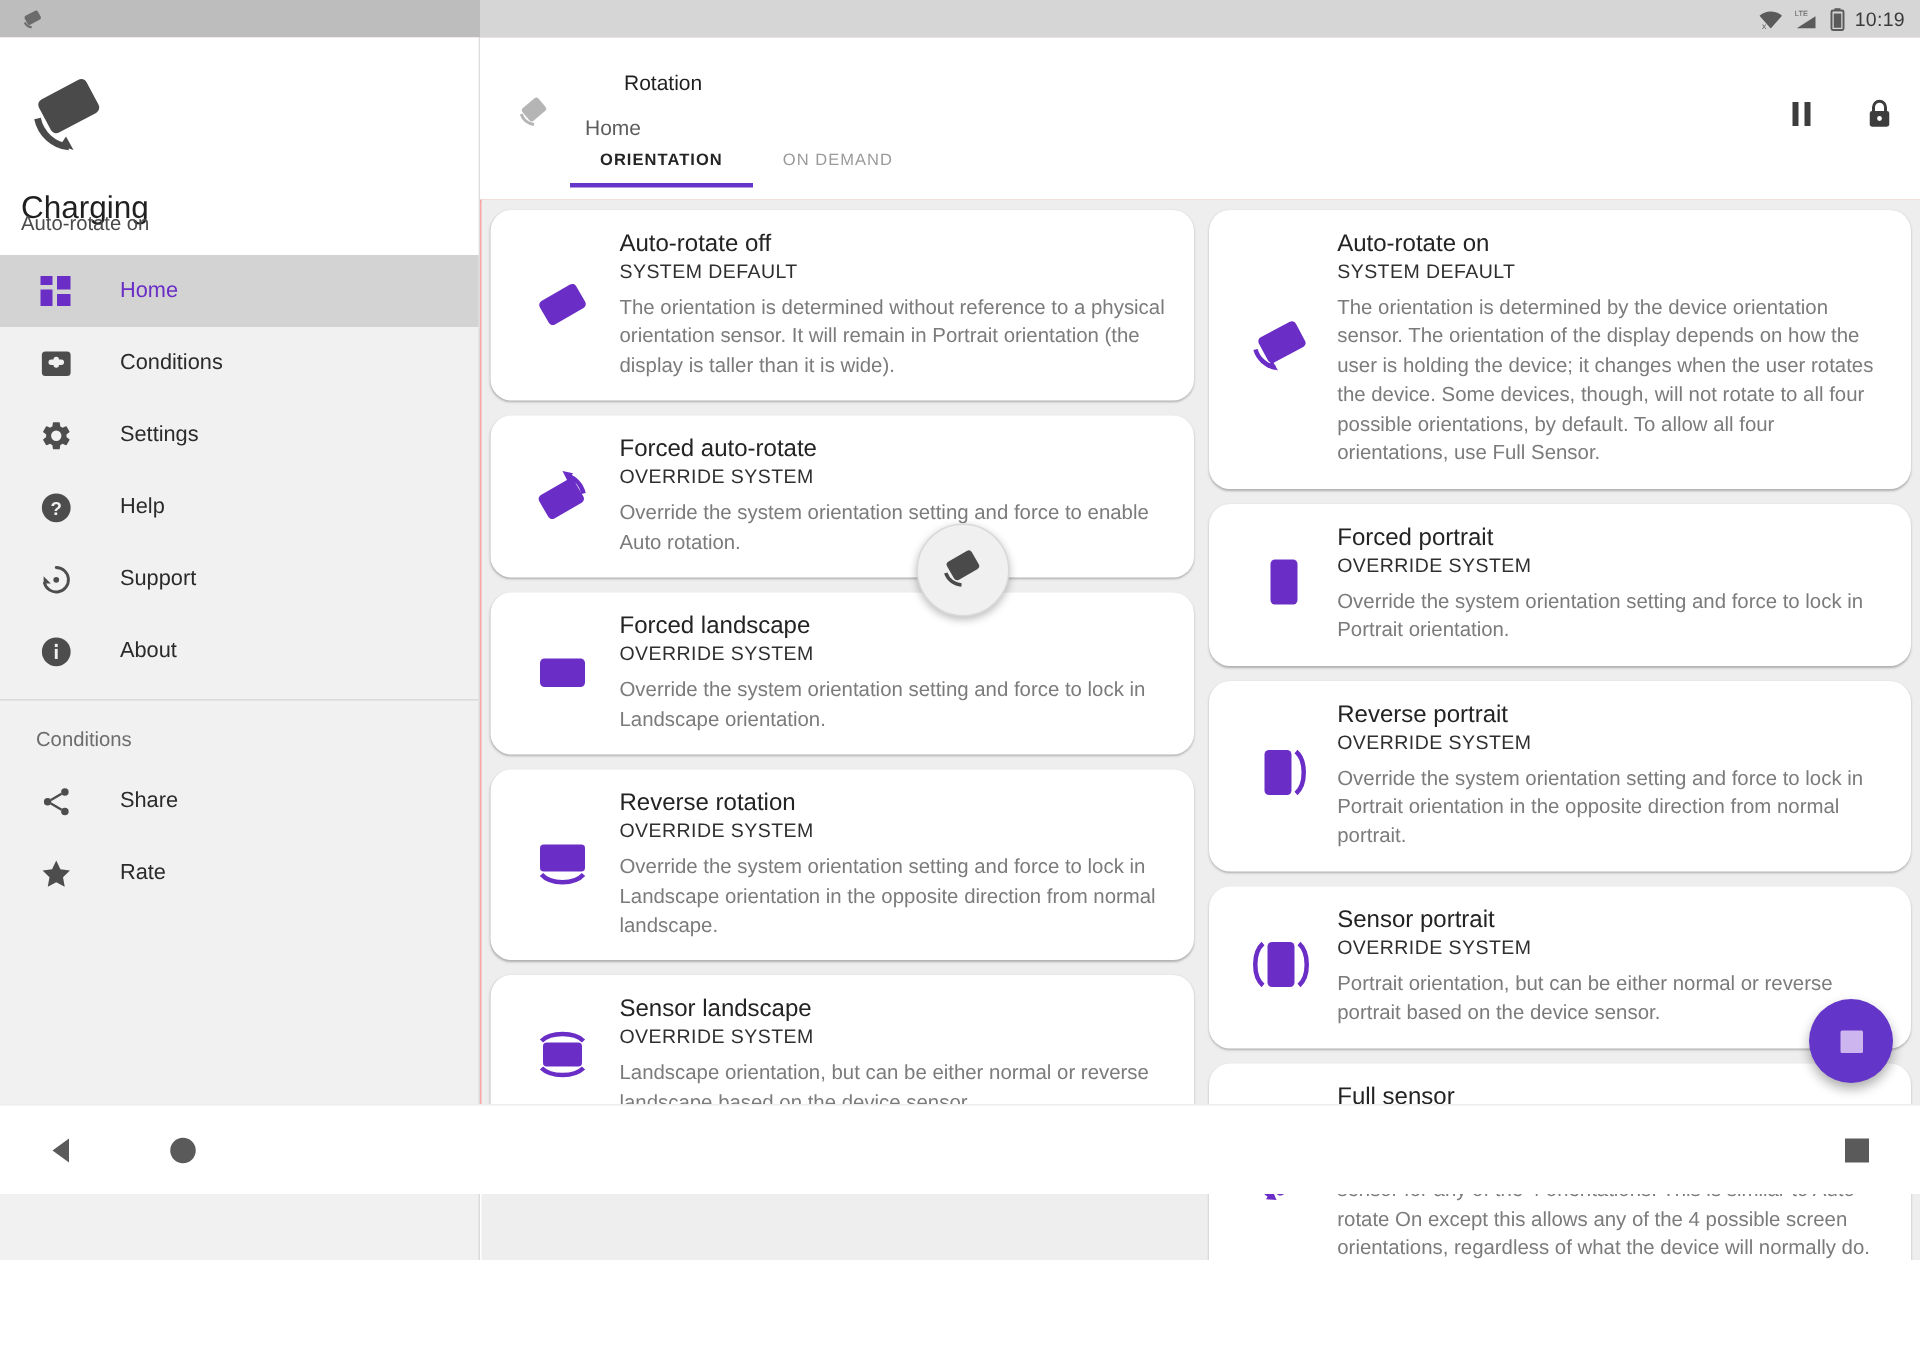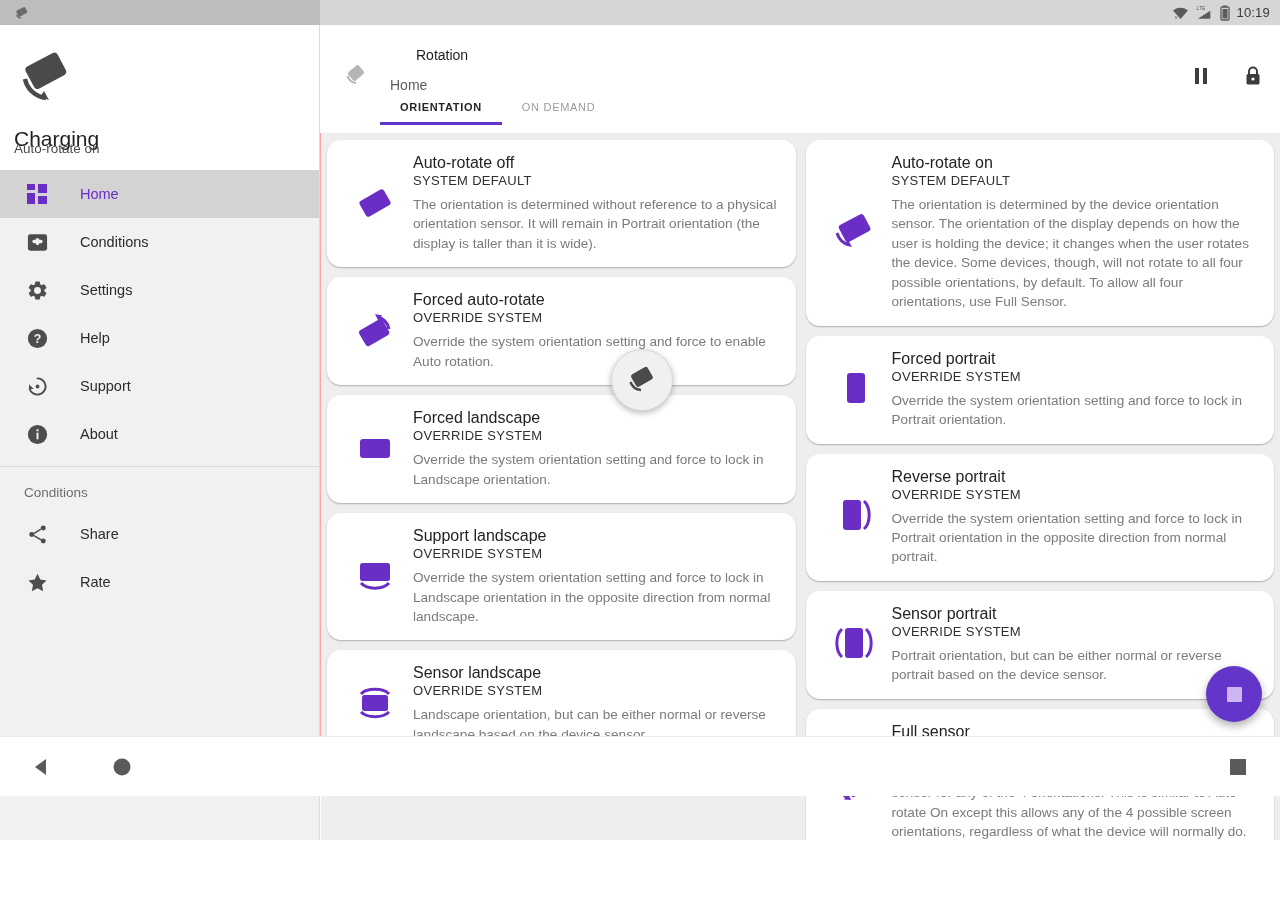--- a/index.html
+++ b/index.html
@@ -421,21 +421,21 @@
       </div>
 
       <div class="card">
         <div class="card-icon">
           <svg width="48" height="44" viewBox="0 0 48 44">
             <rect x="9" y="9" width="30" height="18" rx="2.5" fill="#6a2ec7"></rect>
             <path d="M10 29 A16 10 0 0 0 38 29" stroke="#6a2ec7" stroke-width="3" fill="none"></path>
           </svg>
         </div>
         <div class="card-body">
-          <div class="card-title">Support landscape</div>
+          <div class="card-title">Reverse rotation</div>
           <div class="card-kicker">OVERRIDE SYSTEM</div>
           <div class="card-desc">Override the system orientation setting and force to lock in Landscape orientation in the opposite direction from normal landscape.</div>
         </div>
       </div>
 
       <div class="card">
         <div class="card-icon">
           <svg width="48" height="48" viewBox="0 0 48 48">
             <rect x="11" y="16" width="26" height="16" rx="2.5" fill="#6a2ec7"></rect>
             <path d="M10 15 A16 9 0 0 1 38 15" stroke="#6a2ec7" stroke-width="3" fill="none"></path>

